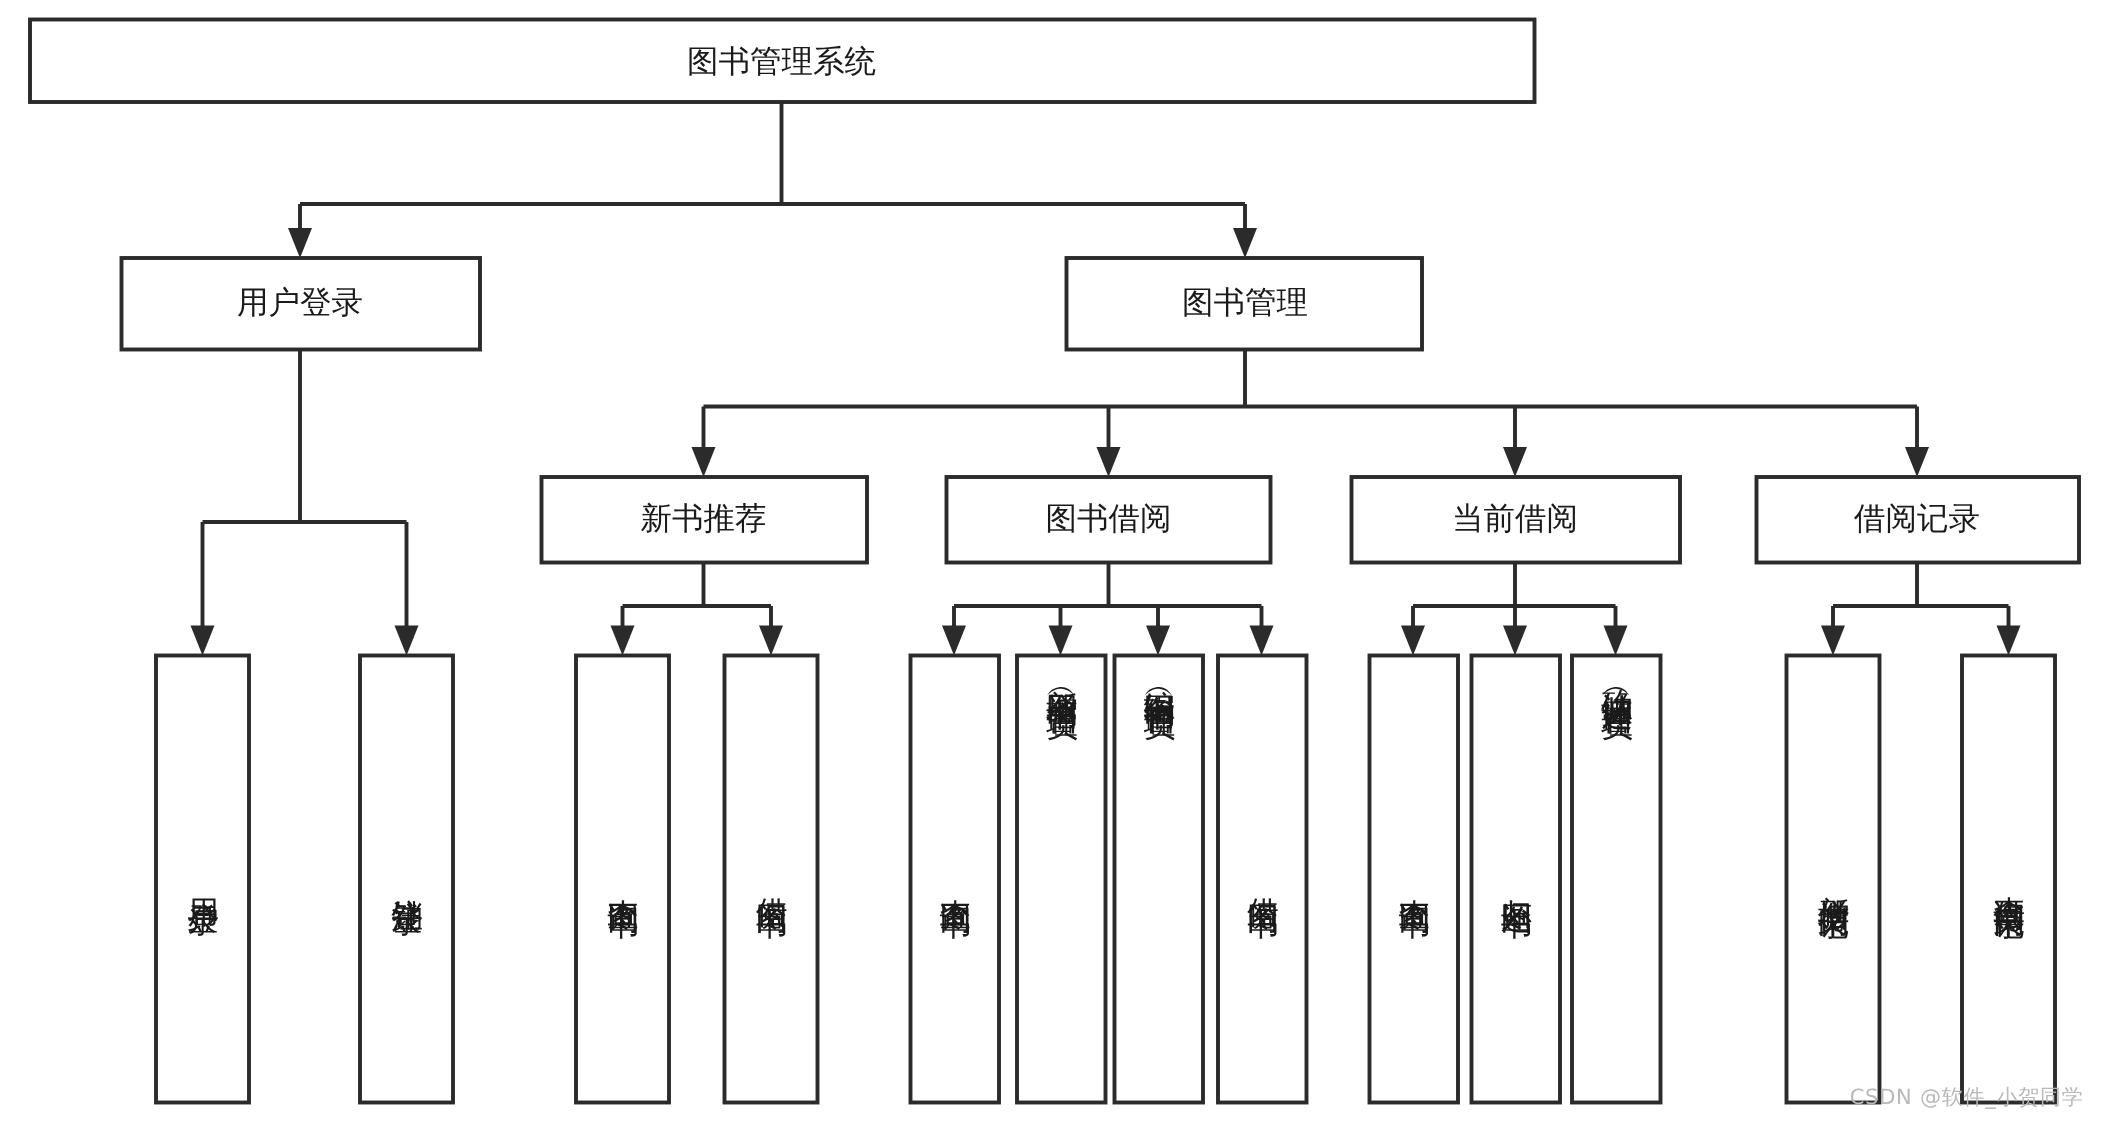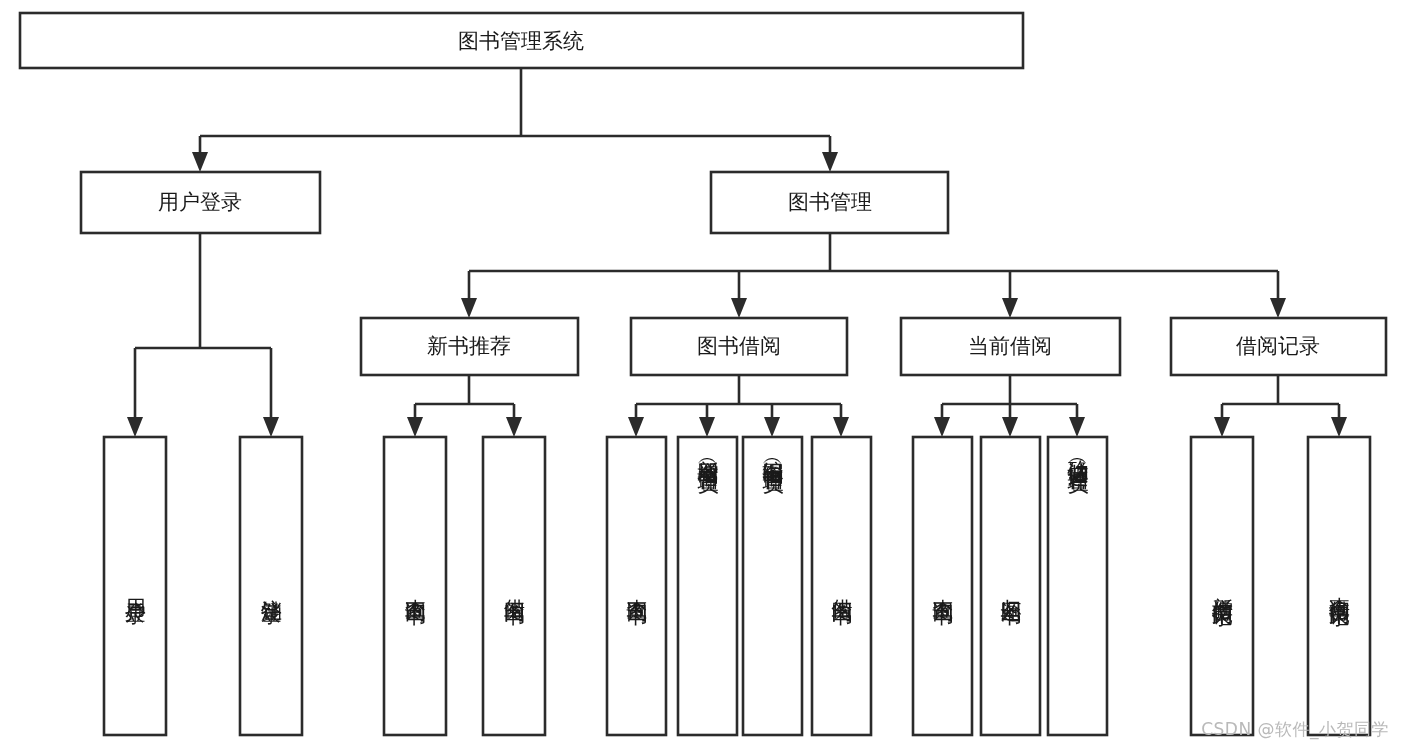--- a/index.html
+++ b/index.html
@@ -65,21 +65,21 @@
     letter-spacing: 2px;
     color: #1a1a1a;
     white-space: nowrap;
     text-align: center;
   }
   .watermark {
     position: absolute;
     right: 16px;
     bottom: 6px;
     font-family: "DejaVu Sans", "Liberation Sans", sans-serif;
-    font-size: 17px;
+    font-size: 14px;
     color: #b9b9b9;
     white-space: nowrap;
     letter-spacing: 0.5px;
   }
 </style>
 </head>
 <body>
 
 <div id="diagram-root">
 

